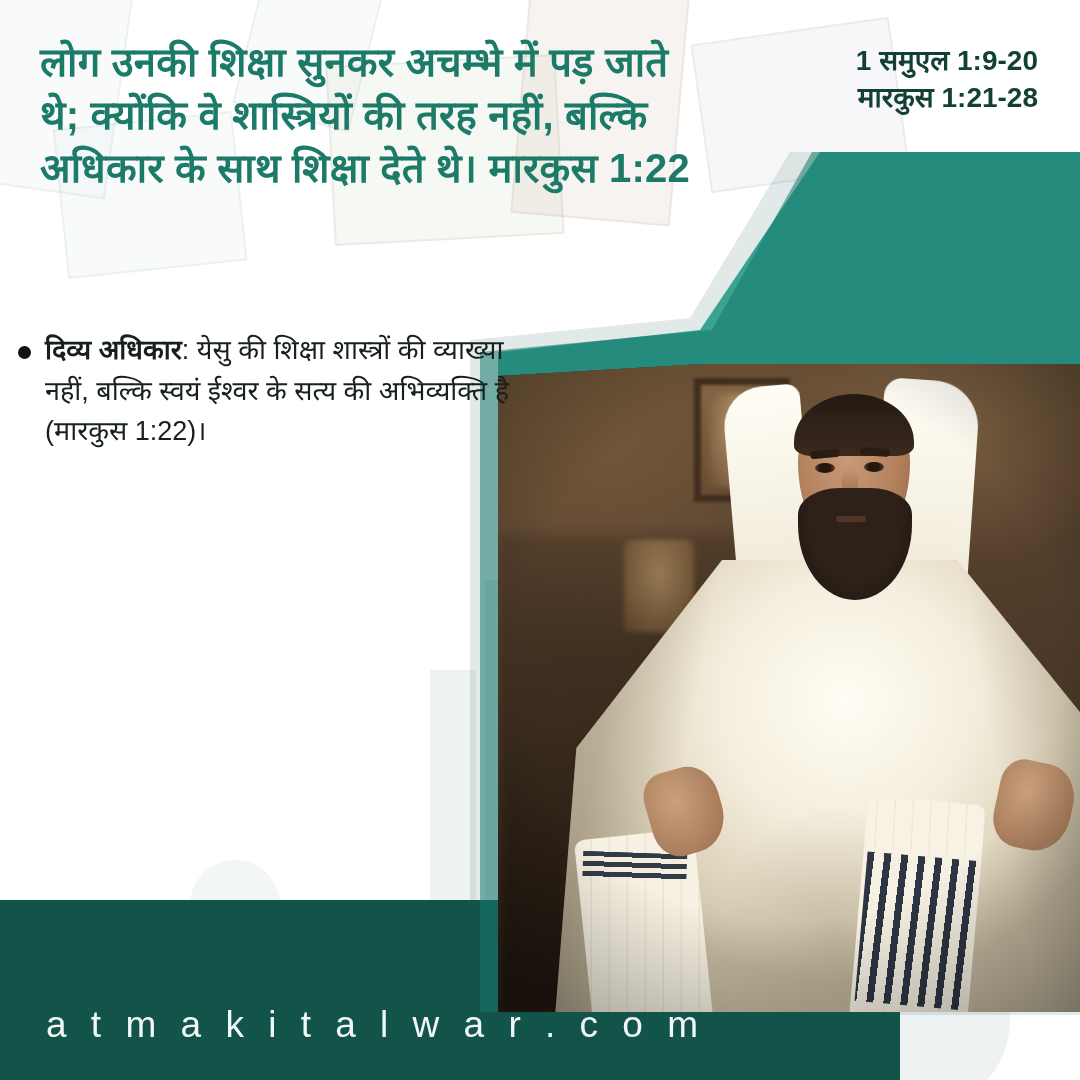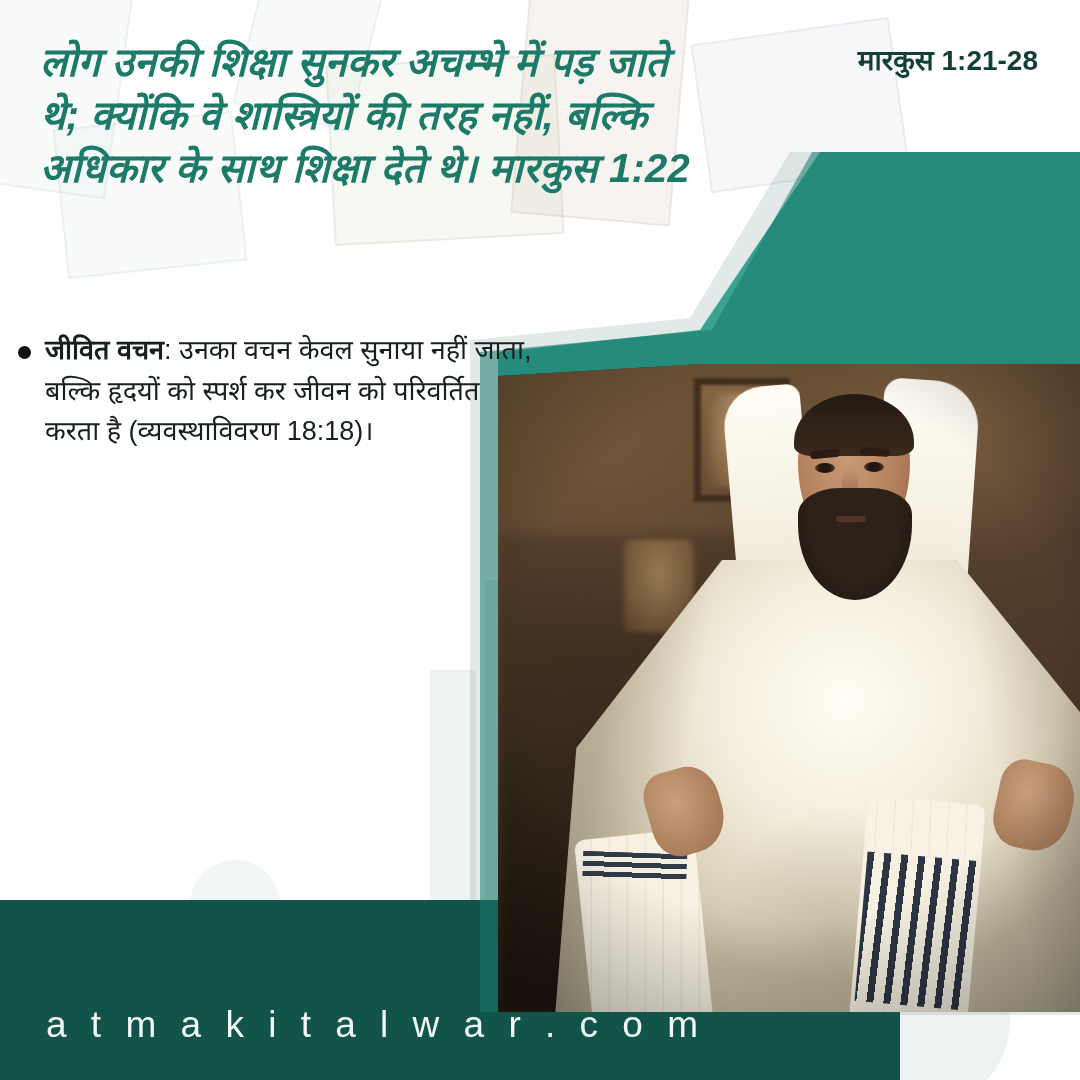--- a/index.html
+++ b/index.html
@@ -181,21 +181,20 @@
 
   
   #verse {
     position: absolute; left: 40px; top: 36px; width: 660px;
     z-index: 4;
     color: #1c7a68;
     font-size: 40px;
     line-height: 1.33;
     font-weight: 700;
     letter-spacing: .2px;
-    font-style: italic;
   }
   #verse .ref { font-weight: 800; }
 
   #readings {
     position: absolute; right: 42px; top: 42px; z-index: 5;
     text-align: right; color: #123f36; font-weight: 800;
     font-size: 28px; line-height: 1.33;
   }
 
   #bullets {
@@ -281,29 +280,30 @@
     <div class="eye-r"></div>
     <div class="nose"></div>
     <div class="beard"></div>
     <div class="mouth"></div>
 
     <div class="photo-vignette"></div>
   </div>
 </div>
 
 <div id="readings">
+  <div>1 समुएल 1:9-20</div>
   <div>मारकुस 1:21-28</div>
 </div>
 
 <div id="verse">
   <span>लोग उनकी शिक्षा सुनकर अचम्भे में पड़ जाते थे; क्योंकि वे शास्त्रियों की तरह नहीं, बल्कि अधिकार के साथ शिक्षा देते थे। मारकुस </span><span class="ref">1:22</span>
 </div>
 
 <div id="bullets">
   <div class="bullet">
     <span class="dot"></span>
     <span class="txt">
-      <span class="lead">जीवित वचन</span><span>: उनका वचन केवल सुनाया नहीं जाता, बल्कि हृदयों को स्पर्श कर जीवन को परिवर्तित करता है (व्यवस्थाविवरण 18:18)।</span>
+      <span class="lead">दिव्य अधिकार</span><span>: येसु की शिक्षा शास्त्रों की व्याख्या नहीं, बल्कि स्वयं ईश्वर के सत्य की अभिव्यक्ति है (मारकुस 1:22)।</span>
     </span>
   </div>
 </div>
 
 <div id="site">a t m a k i t a l w a r . c o m</div>
 
 </body></html>

